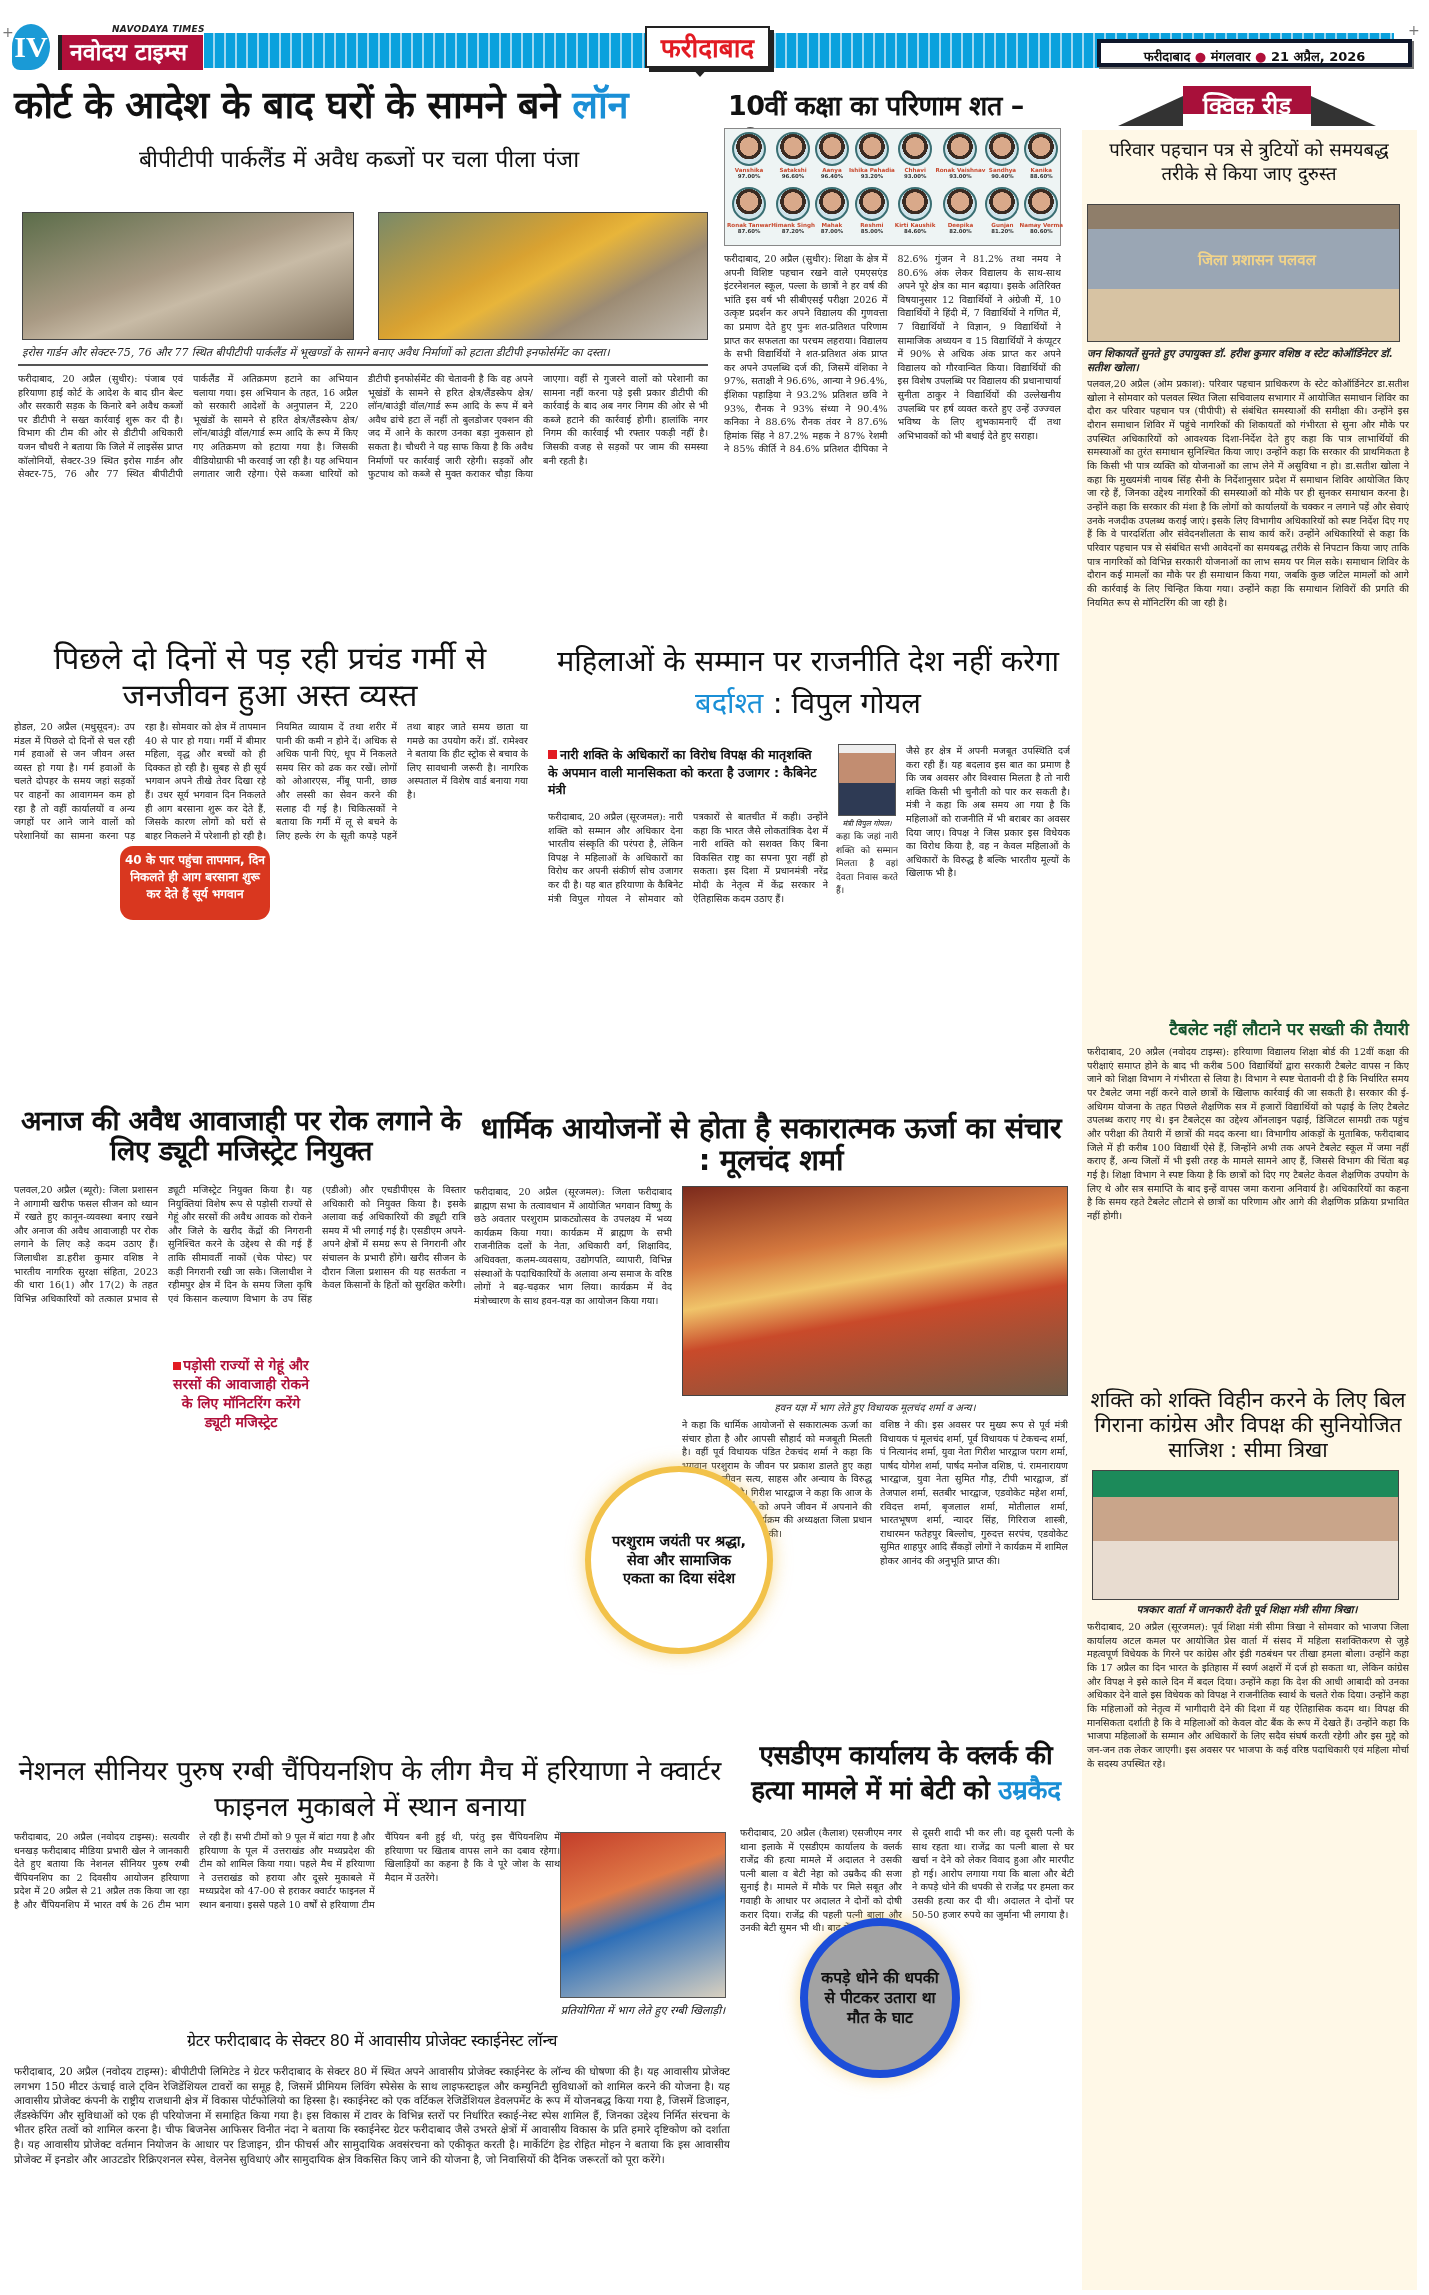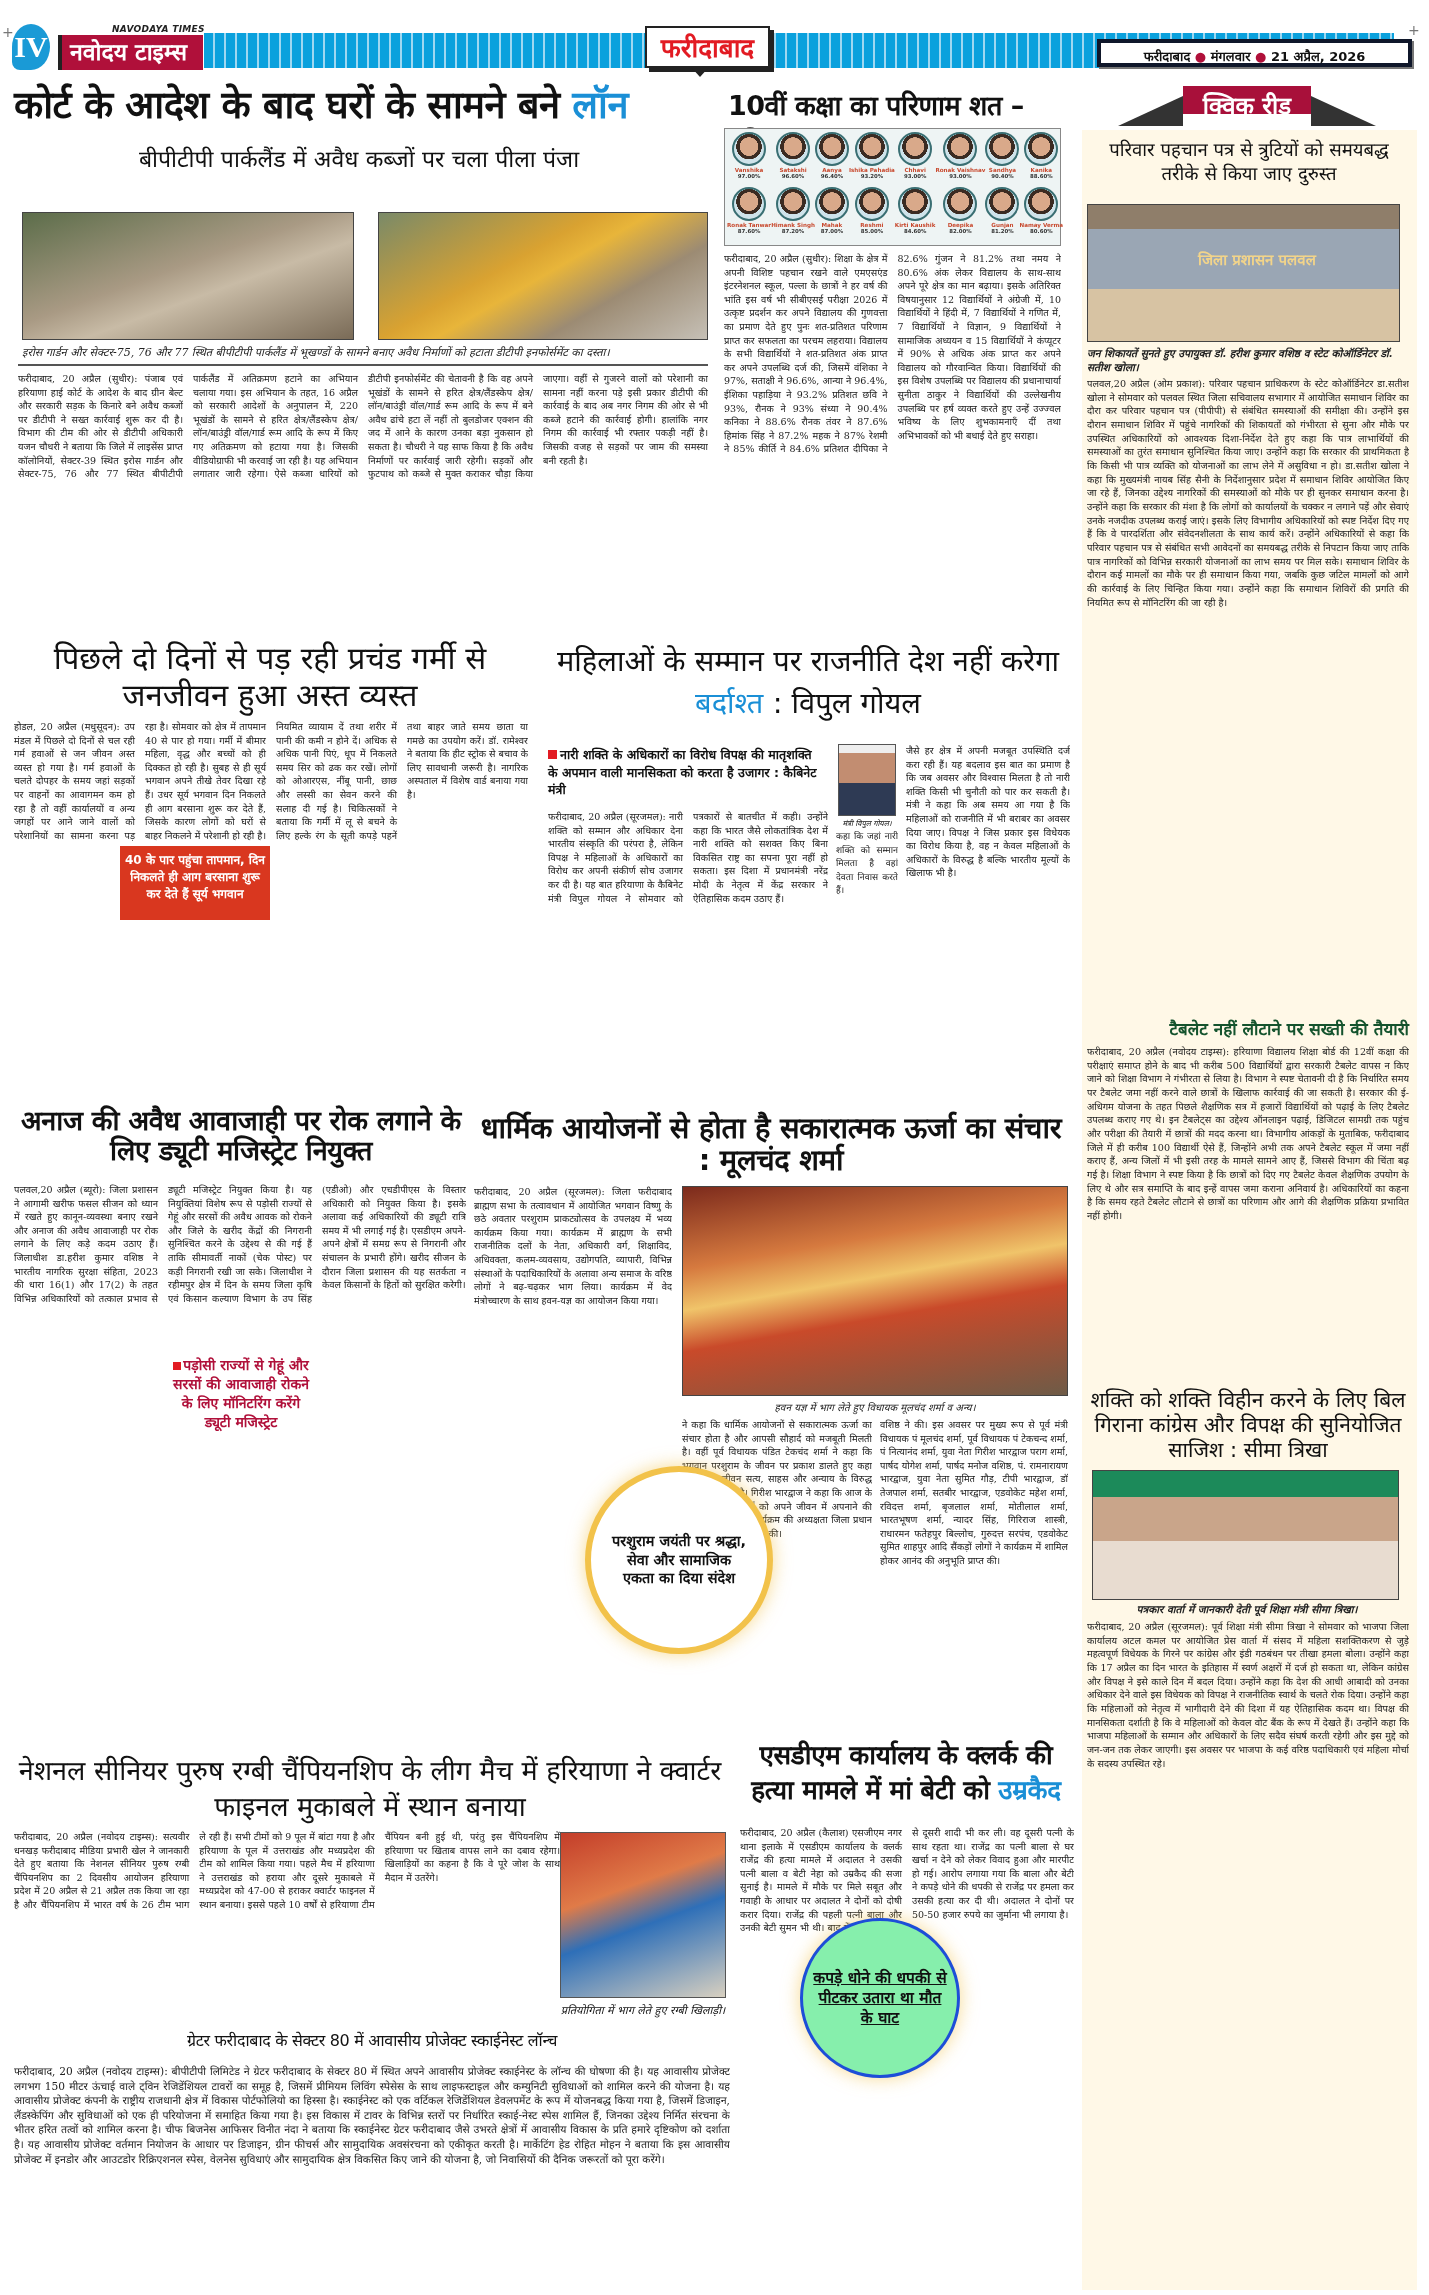--- a/index.html
+++ b/index.html
@@ -55,21 +55,21 @@
   .qr-h2 { left: 1087px; top: 1020px; width: 322px; font-size: 17px; color: #14532d; text-align: right; }
   .qr-body2 { left: 1087px; top: 1045px; width: 322px; height: 345px; font-size: 9.6px; line-height: 13.65px; }
   .qr-h3 { left: 1087px; top: 1388px; width: 322px; font-size: 21px; font-weight: normal; text-align: center; line-height: 1.2; }
   .qr-photo2 { left: 1092px; top: 1470px; width: 307px; height: 130px; background: linear-gradient(180deg, #1c8a5a 0 20%, #c9a58a 20% 55%, #e8dcd0 55%); }
   .qr-caption2 { left: 1092px; top: 1602px; width: 310px; font-size: 10.5px; font-weight: bold; font-style: italic; text-align: center; }
   .qr-body3 { left: 1087px; top: 1620px; width: 322px; height: 665px; font-size: 9.6px; line-height: 13.65px; }
 
   
   .heat-title { left: 10px; top: 640px; width: 520px; font-size: 31px; font-weight: normal; text-align: center; line-height: 1.2; }
   .heat-body { left: 14px; top: 720px; width: 514px; height: 372px; column-count: 4; }
-  .heat-callout { left: 120px; top: 846px; width: 150px; height: 74px; background: #d9371f; color: #fff; font-size: 12px; font-weight: bold; text-align: center; padding: 6px 4px; line-height: 1.4; box-shadow: 0 0 0 5px #fff; }
+  .heat-callout { left: 120px; top: 846px; width: 150px; height: 74px; background: #d9371f; color: #fff; font-size: 12px; font-weight: bold; text-align: center; padding: 6px 4px; line-height: 1.4; box-shadow: 0 0 0 5px #fff; border-radius: 13px; }
 
   
   .wom-title { left: 548px; top: 640px; width: 520px; font-size: 29px; font-weight: normal; text-align: center; line-height: 1.45; }
   .wom-kicker { left: 548px; top: 746px; width: 275px; font-size: 12.5px; font-weight: bold; line-height: 1.4; }
   .wom-kicker .sq { display: inline-block; width: 9px; height: 9px; background: #e21b23; margin-right: 3px; }
   .wom-photo { left: 838px; top: 744px; width: 58px; height: 72px; background: linear-gradient(180deg, #eee 0 12%, #c28d71 12% 55%, #2e3a54 55%); border: 1px solid #555; }
   .wom-photo-cap { left: 836px; top: 818px; width: 62px; font-size: 7.5px; font-style: italic; text-align: center; }
   .wom-body-left { left: 548px; top: 810px; width: 280px; height: 282px; column-count: 2; }
   .wom-body-mid { left: 836px; top: 830px; width: 62px; height: 262px; font-size: 9px; }
   .wom-body-right { left: 906px; top: 744px; width: 164px; height: 348px; }
@@ -91,21 +91,21 @@
 
   
   .sp-title { left: 10px; top: 1753px; width: 720px; font-size: 27px; font-weight: normal; text-align: center; line-height: 1.32; }
   .sp-body { left: 14px; top: 1830px; width: 546px; height: 200px; column-count: 3; }
   .sp-photo { left: 560px; top: 1832px; width: 166px; height: 166px; background: linear-gradient(160deg, #c43e2a, #e07b48 35%, #2e6fb8 55%, #d8d0c0); border: 1px solid #555; }
   .sp-caption { left: 560px; top: 2002px; width: 166px; font-size: 11px; text-align: center; font-style: italic; }
 
   
   .cr-title { left: 738px; top: 1738px; width: 336px; font-size: 26px; text-align: center; line-height: 1.35; letter-spacing: -0.3px; }
   .cr-body { left: 740px; top: 1826px; width: 334px; height: 450px; column-count: 2; }
-  .cr-circle { left: 800px; top: 1918px; width: 160px; height: 160px; border-radius: 50%; background: #86efac; border: 3px solid #1d4ed8; box-shadow: 0 0 18px rgba(242,194,74,0.6); display: flex; align-items: center; justify-content: center; text-align: center; font-size: 15.5px; font-weight: bold; line-height: 1.3; padding: 10px; text-decoration: underline; }
+  .cr-circle { left: 800px; top: 1918px; width: 160px; height: 160px; border-radius: 50%; background: #a3a3a3; border: 8px solid #1d4ed8; box-shadow: 0 0 18px rgba(242,194,74,0.6); display: flex; align-items: center; justify-content: center; text-align: center; font-size: 15.5px; font-weight: bold; line-height: 1.3; padding: 10px; }
 
   
   .gf-title { left: 14px; top: 2032px; width: 716px; font-size: 16px; font-weight: normal; text-align: center; letter-spacing: -0.3px; }
   .gf-body { left: 14px; top: 2064px; width: 716px; height: 222px; font-size: 10.6px; line-height: 14.6px; }
 
   .reg { position: absolute; color: #777; font-size: 14px; }
 </style>
 </head>
 <body>
 

